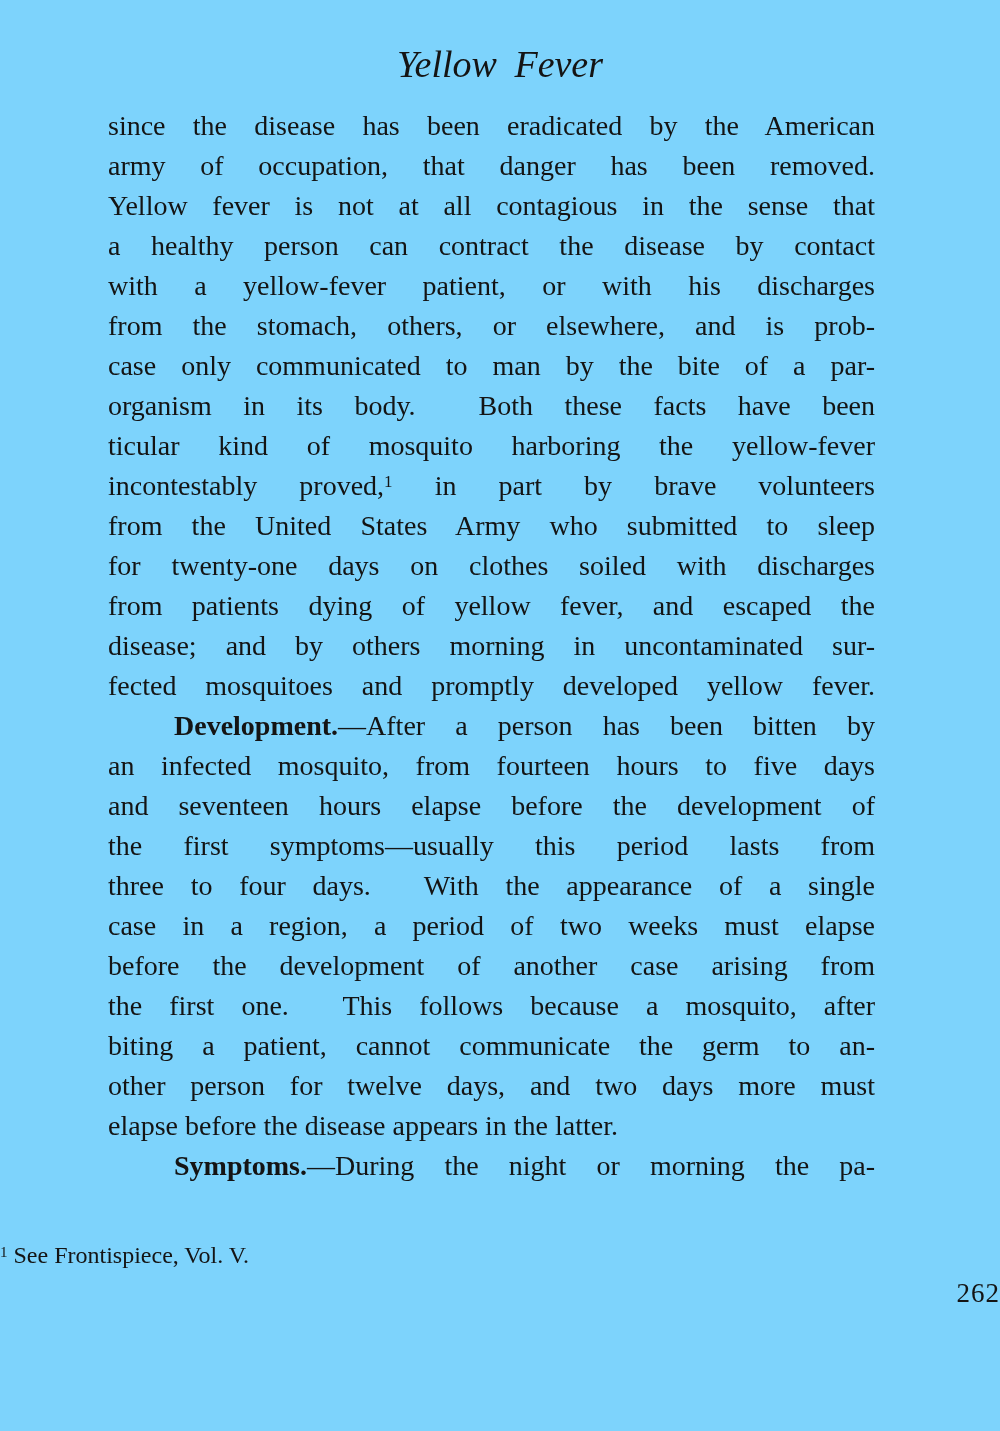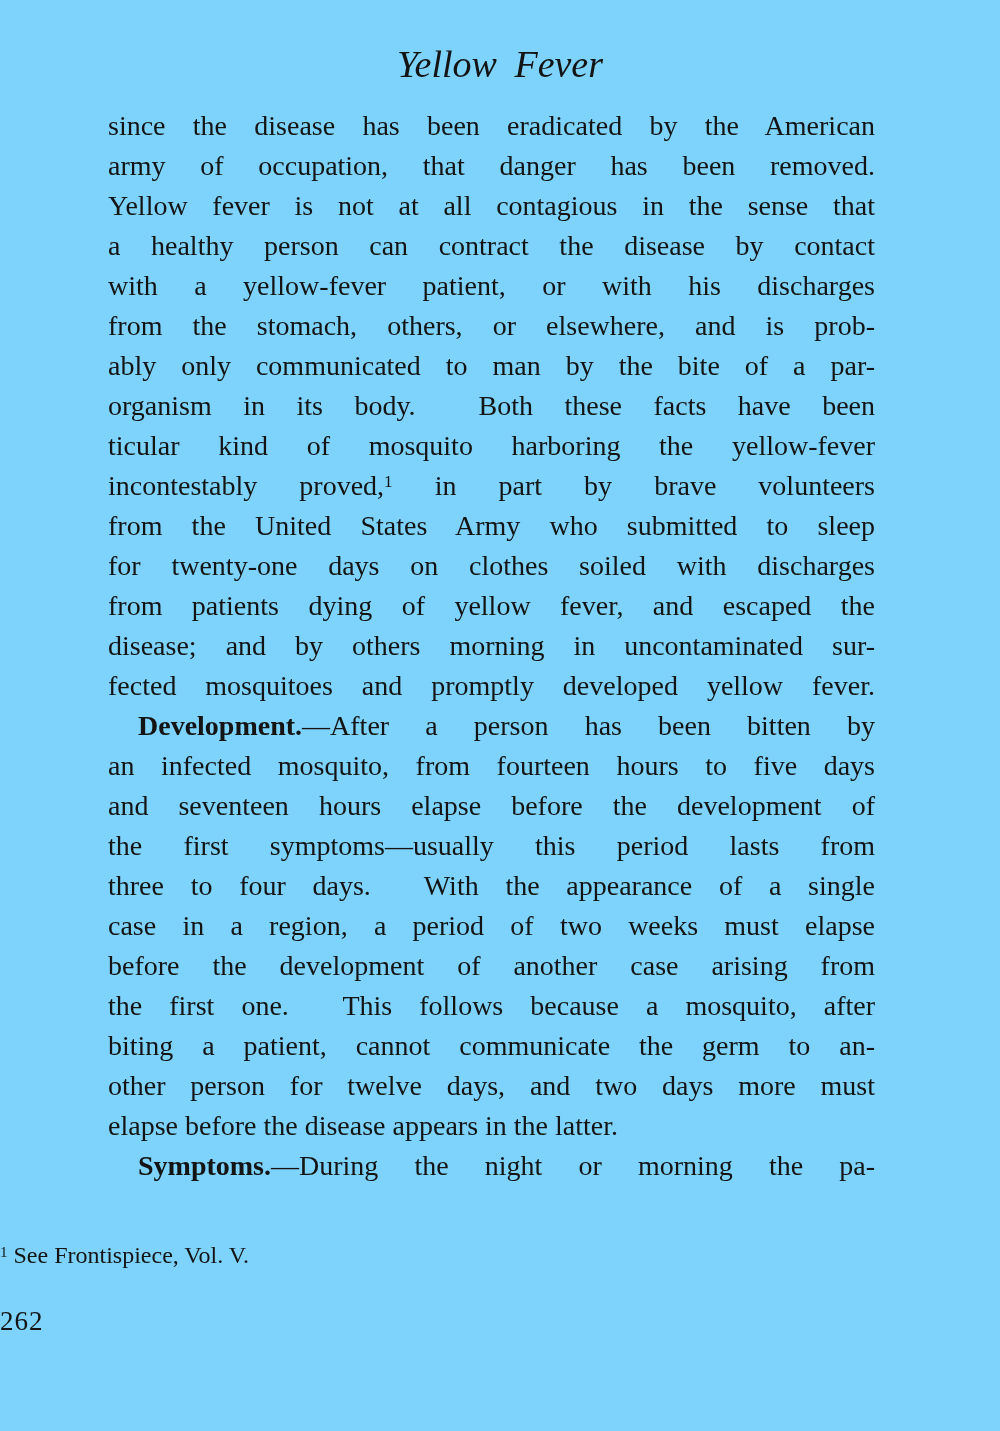--- a/index.html
+++ b/index.html
@@ -36,21 +36,21 @@
   .line {
     font-size: 28px;
     line-height: 40px;
     height: 40px;
     text-align: justify;
     text-align-last: justify;
     white-space: normal;
   }
   .line.indent { text-indent: 30px; }
   .line.short { text-align-last: left; }
-  .bold { font-weight: bold; }
+  .bold { font-weight: bold; margin-left: 36px; }
   .sup {
     vertical-align: baseline;
     position: relative;
     top: -0.45em;
     font-size: 17px;
     line-height: 0;
   }
   .footnote {
     position: absolute;
     top: 1240px;
@@ -58,42 +58,41 @@
     right: 0;
     font-size: 24px;
     line-height: 30px;
   }
   .footnote .sup { font-size: 15px; top: -0.4em; }
   .page-number {
     position: absolute;
     top: 1276px;
     left: 0;
     right: 0;
-    text-align: left;
+    text-align: right;
     font-size: 27px;
     line-height: 34px;
     letter-spacing: 1px;
-    margin-top: 28px;
   }
 </style>
 </head>
 <body>
 
 <div class="page">
 
   <div class="running-head">Yellow Fever</div>
 
   <div class="text-block" id="text-block">
       <div class="line"><span>since the disease has been eradicated by the American</span></div>
       <div class="line"><span>army of occupation, that danger has been removed.</span></div>
       <div class="line"><span>Yellow fever is not at all contagious in the sense that</span></div>
       <div class="line"><span>a healthy person can contract the disease by contact</span></div>
       <div class="line"><span>with a yellow-fever patient, or with his discharges</span></div>
       <div class="line"><span>from the stomach, others, or elsewhere, and is prob-</span></div>
-      <div class="line"><span>ably only communicated to man by the bite of a par-</span></div>
+      <div class="line"><span>case only communicated to man by the bite of a par-</span></div>
       <div class="line"><span>organism in its body.&nbsp; Both these facts have been</span></div>
       <div class="line"><span>ticular kind of mosquito harboring the yellow-fever</span></div>
       <div class="line"><span>incontestably proved,</span><span class="sup">1</span><span> in part by brave volunteers</span></div>
       <div class="line"><span>from the United States Army who submitted to sleep</span></div>
       <div class="line"><span>for twenty-one days on clothes soiled with discharges</span></div>
       <div class="line"><span>from patients dying of yellow fever, and escaped the</span></div>
       <div class="line"><span>disease; and by others morning in uncontaminated sur-</span></div>
       <div class="line"><span>fected mosquitoes and promptly developed yellow fever.</span></div>
       <div class="line indent"><span class="bold">Development.</span><span>—After a person has been bitten by</span></div>
       <div class="line"><span>an infected mosquito, from fourteen hours to five days</span></div>

